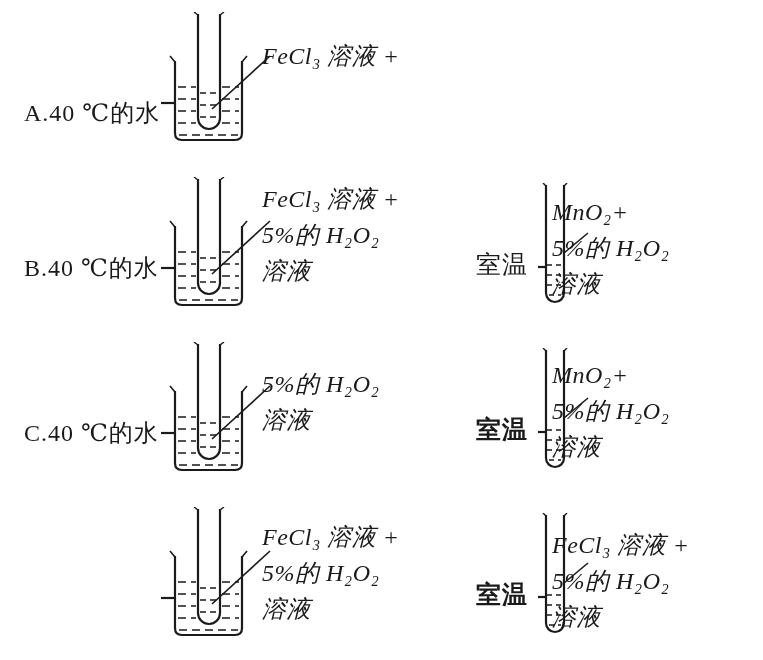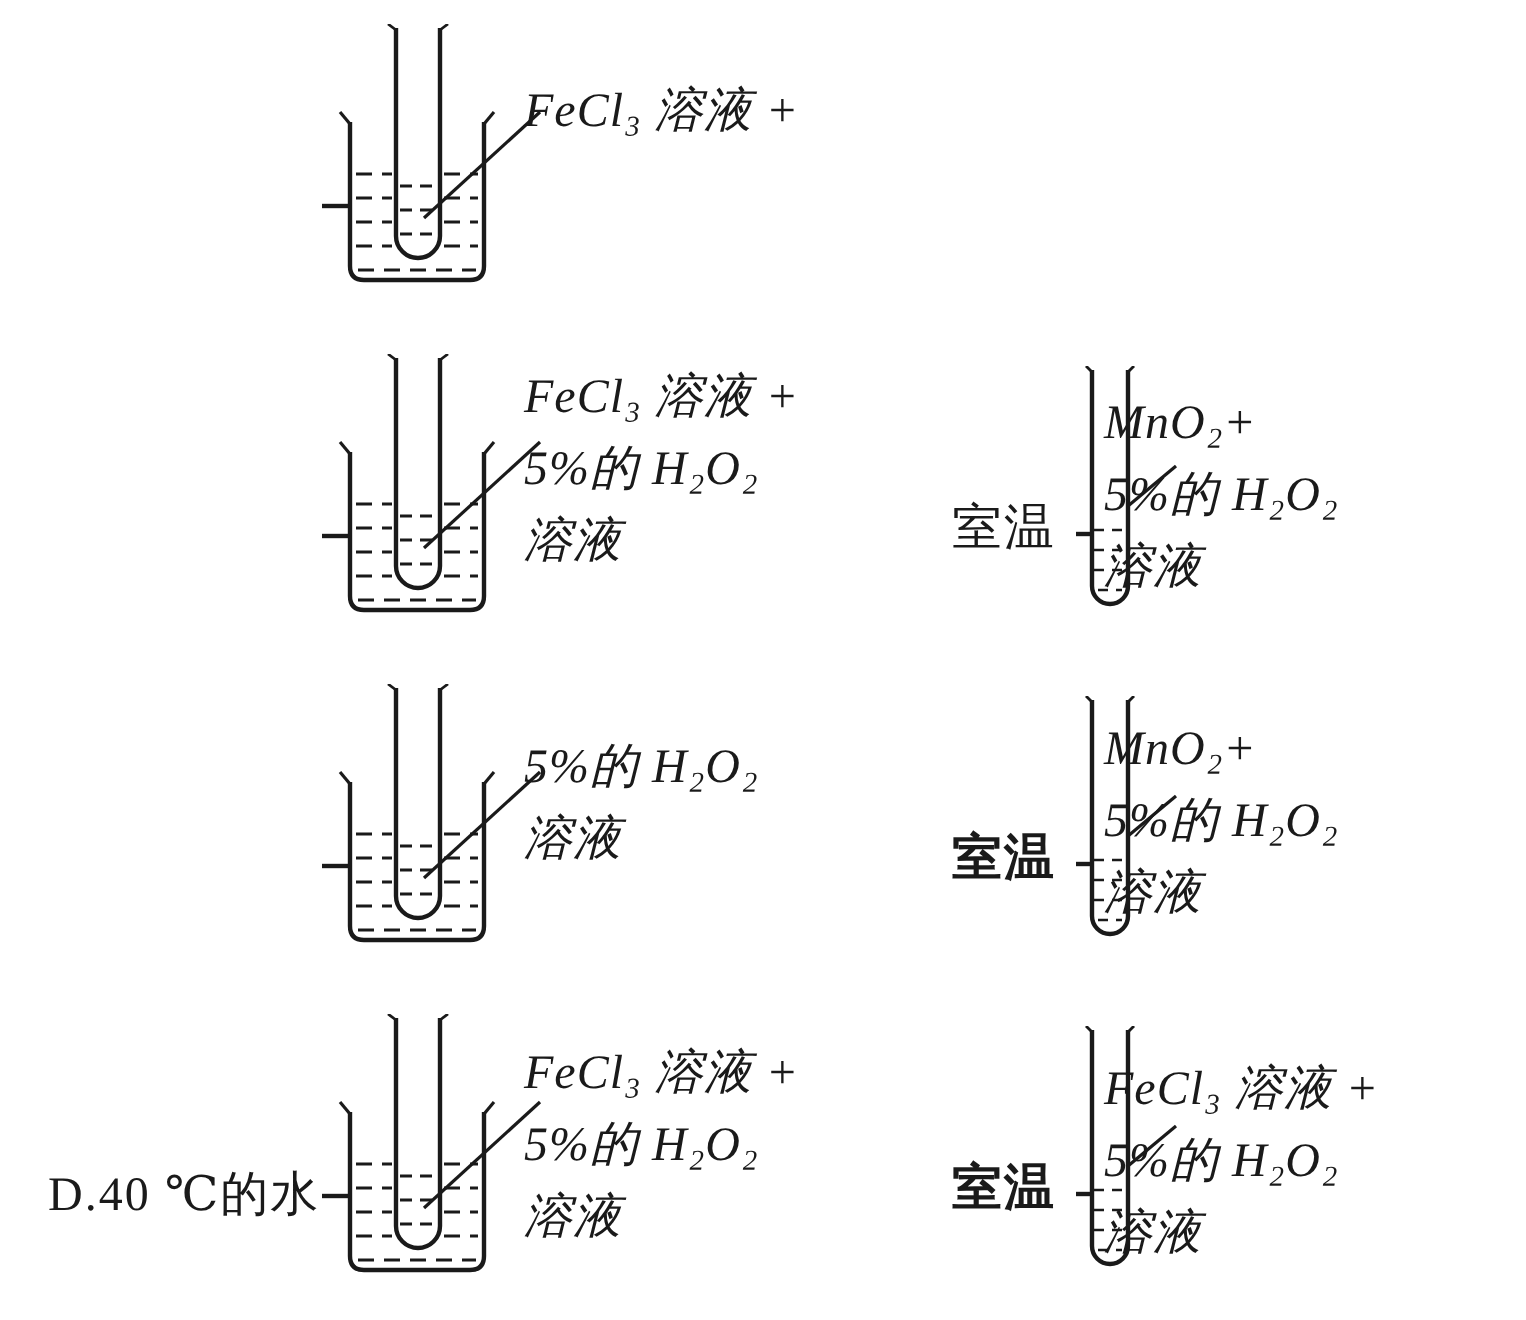--- a/index.html
+++ b/index.html
@@ -123,71 +123,73 @@
 
         <line x1="26" y1="70" x2="50" y2="50" stroke-width="1.6"></line>
       </g>
     </symbol>
   </defs>
 </svg>
 
 <div class="page">
 
   <div class="row row-a">
+    <div class="bath-label">A.40 ℃的水</div>
     <svg class="bath-svg" width="112" height="150">
         <use href="#sym-bath"></use>
       </svg>
     <div class="annot annot-left">
       <div>FeCl₃ 溶液 +</div>
       <div></div>
     </div>
   </div>
 
   <div class="row row-b">
+    <div class="bath-label">B.40 ℃的水</div>
     <svg class="bath-svg" width="112" height="150">
         <use href="#sym-bath"></use>
       </svg>
     <div class="annot annot-left">
       <div>FeCl₃ 溶液 +</div>
       <div>5%的 H₂O₂</div>
       <div>溶液</div>
     </div>
     <div class="temp-label">室温</div>
     <svg class="tube-svg" width="52" height="130">
         <use href="#sym-tube"></use>
       </svg>
     <div class="annot annot-right">
       <div>MnO₂+</div>
       <div>5%的 H₂O₂</div>
       <div>溶液</div>
     </div>
   </div>
 
   <div class="row row-c">
+    <div class="bath-label">C.40 ℃的水</div>
     <svg class="bath-svg" width="112" height="150">
         <use href="#sym-bath"></use>
       </svg>
     <div class="annot annot-left">
       <div>5%的 H₂O₂</div>
       <div>溶液</div>
       <div></div>
     </div>
     <div class="temp-label">室温</div>
     <svg class="tube-svg" width="52" height="130">
         <use href="#sym-tube"></use>
       </svg>
     <div class="annot annot-right">
       <div>MnO₂+</div>
       <div>5%的 H₂O₂</div>
       <div>溶液</div>
     </div>
   </div>
 
   <div class="row row-d">
-    <div class="bath-label">D.40 ℃的水</div>
     <svg class="bath-svg" width="112" height="150">
         <use href="#sym-bath"></use>
       </svg>
     <div class="annot annot-left">
       <div>FeCl₃ 溶液 +</div>
       <div>5%的 H₂O₂</div>
       <div>溶液</div>
     </div>
     <div class="temp-label">室温</div>
     <svg class="tube-svg" width="52" height="130">

